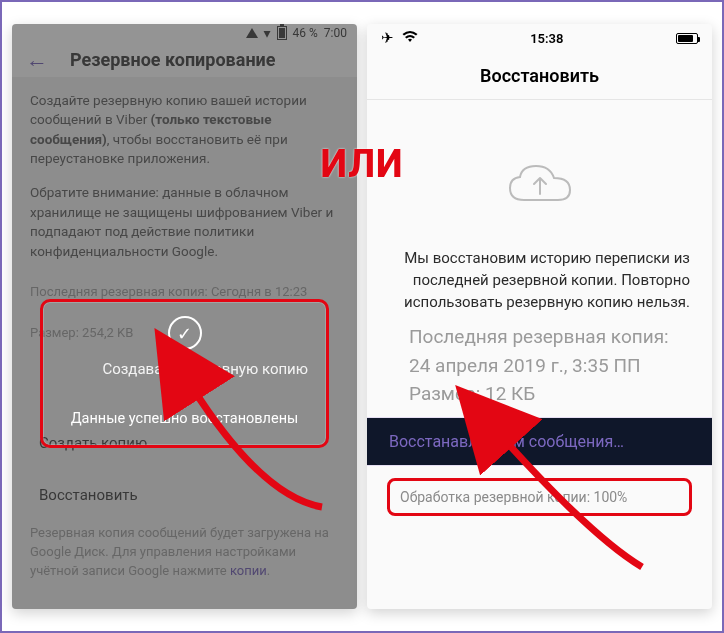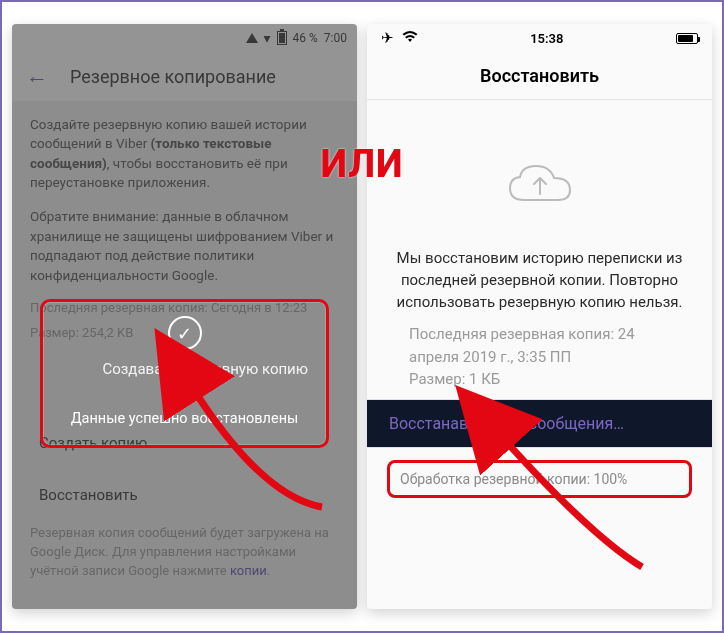--- a/index.html
+++ b/index.html
@@ -51,24 +51,24 @@
   .a-status .bat::after{content:"";position:absolute;inset:1px;background:#333;}
   .a-header {
     height: 50px;
     background: #fff;
     display:flex; align-items:center;
     padding: 0 14px; gap: 22px;
     color:#6b57b2;
     position: relative; z-index:1;
   }
   .a-back { font-size:22px; color:#6b57b2; }
-  .a-title { font-size:18px; color:#333; font-weight:400;}
+  .a-title { font-size:18px; color:#333; font-weight:700;}
   .a-body { padding: 14px 18px; color:#555; font-size:13.5px; line-height:1.45; position:relative; z-index:1;}
   .a-block { margin-bottom: 14px; }
-  .a-muted { color:#9a9a9a; font-size:13px; margin-top:6px;}
+  .a-muted { color:#9a9a9a; font-size:13px; margin-top:22px;}
   .a-sec-title { font-size:15px; color:#333; margin:14px 9px 4px;}
   .a-link { color:#6b57b2; }
 
   
   .toast {
     position:absolute;
     left: 28px; right: 28px;
     top: 275px;
     z-index: 5;
     border: 3px solid #e30613;
@@ -103,22 +103,22 @@
   .i-header {
     height:48px; display:flex;align-items:center;justify-content:center;
     border-bottom:1px solid #e5e5e5;
     font-size:18px; font-weight:600;
   }
   .i-body { padding: 30px 22px 0; color:#2b2b2b; font-size:15px; line-height:1.45;}
   .cloud {
     width:72px;height:50px;margin: 28px auto 40px; position:relative;
   }
   .cloud svg { width:100%; height:100%; }
-  .i-desc { text-align:center; margin-bottom:10px; }
-  .i-meta { color:#9a9a9a; font-size:15px; line-height:1.5; margin: 8px 20px 8px;}
+  .i-desc { text-align:right; margin-bottom:10px; }
+  .i-meta { color:#9a9a9a; font-size:19px; line-height:1.5; margin: 8px 20px 8px;}
   .i-banner {
     background:#0f172a; color:#7c68c0;
     padding:14px 22px; font-size:16px;
     border-top:1px solid #e5def2;border-bottom:1px solid #e5def2;
   }
   .i-progress {
     margin: 12px 20px;
     border:3px solid #e30613; border-radius:8px;
     padding: 8px 10px;
     color:#8a8a8a; font-size:14px;
@@ -200,21 +200,21 @@
     <div class="i-body">
       <div class="cloud">
         <svg viewBox="0 0 72 50">
           <path d="M20 42 Q6 42 6 30 Q6 20 16 19 Q18 8 32 8 Q46 8 50 20 Q66 20 66 32 Q66 42 54 42 Z" fill="none" stroke="#bbb" stroke-width="2"></path>
           <path d="M36 36 L36 20 M30 26 L36 20 L42 26" fill="none" stroke="#bbb" stroke-width="2" stroke-linecap="round" stroke-linejoin="round"></path>
         </svg>
       </div>
       <div class="i-desc">Мы восстановим историю переписки из последней резервной копии. Повторно использовать резервную копию нельзя.</div>
       <div class="i-meta">
         <div>Последняя резервная копия: 24 апреля 2019 г., 3:35 ПП</div>
-        <div>Размер: 1 КБ</div>
+        <div>Размер: 12 КБ</div>
       </div>
     </div>
     <div class="i-banner">Восстанавливаем сообщения…</div>
     <div class="i-progress">Обработка резервной копии: 100%</div>
   </div>
 
   <div class="or-label">ИЛИ</div>
 
   <div class="arrow" style="left:170px; top:355px; width:170px; height:170px;">
     <svg width="170" height="170">

